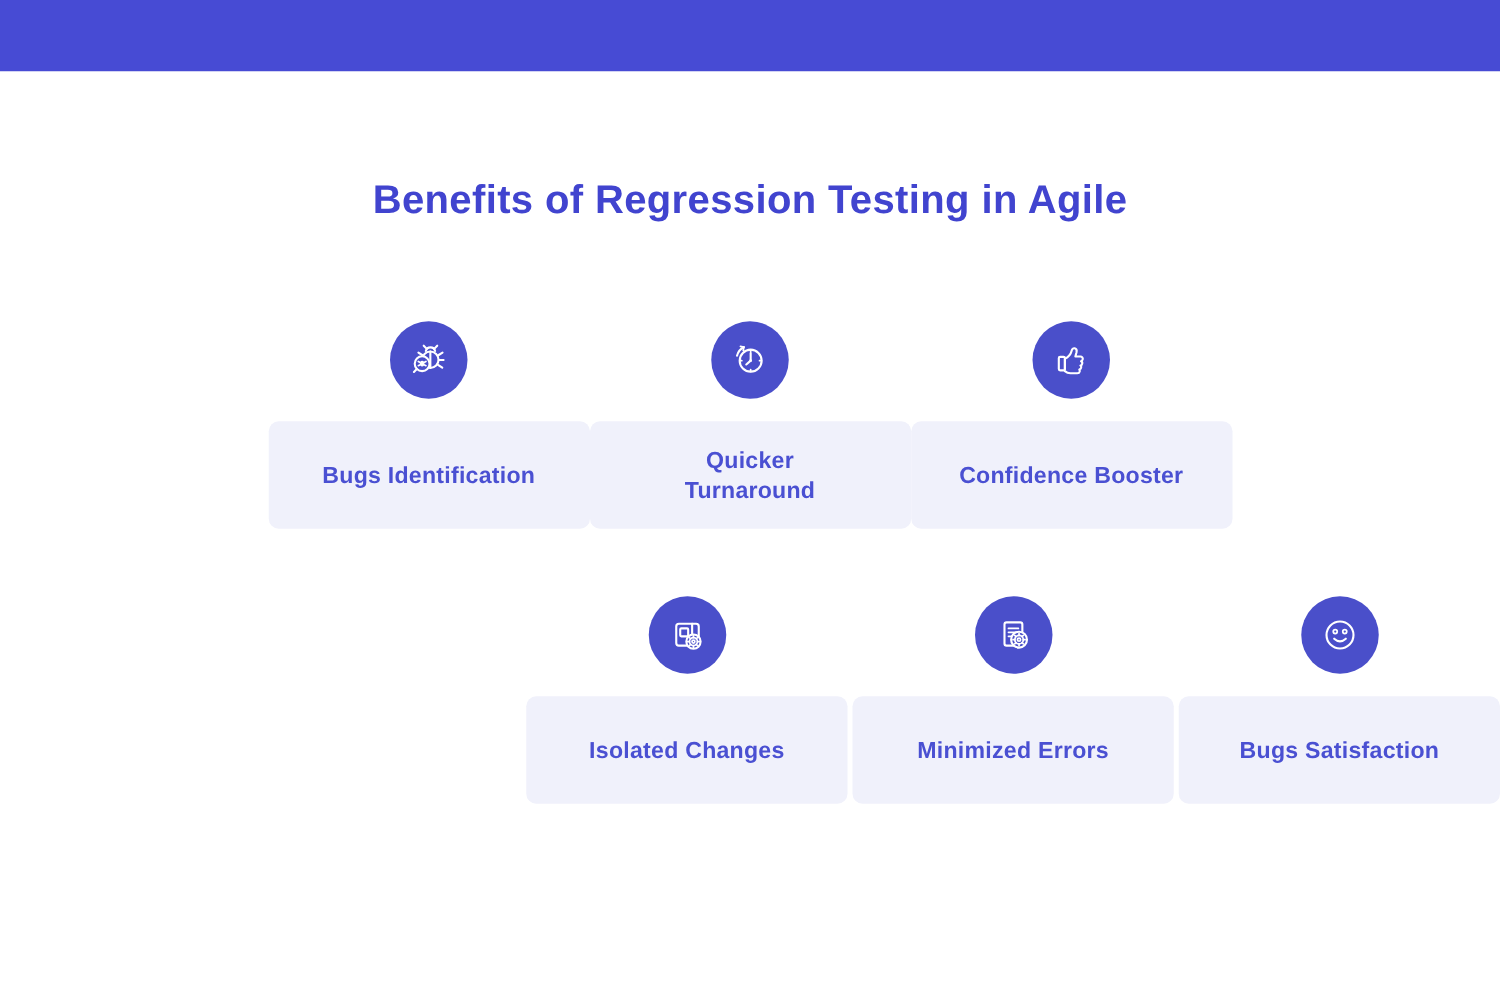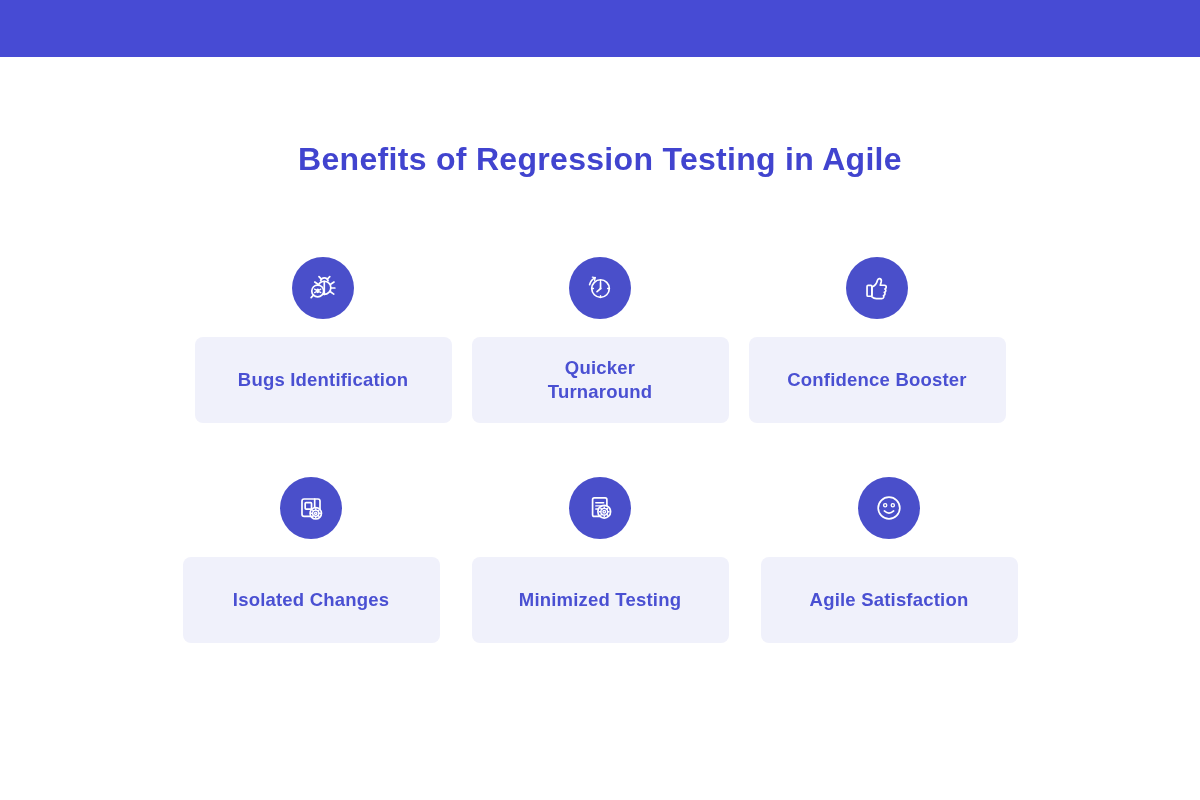--- a/index.html
+++ b/index.html
@@ -15,22 +15,22 @@
     width:1200px;height:800px;background:#ffffff;overflow:hidden;
     font-family:"Liberation Sans",sans-serif;
   }
   .topbar{width:100%;height:57px;background:var(--accent);}
   .title{
     margin:82px 0 0 0;text-align:center;
     font-size:32px;font-weight:700;letter-spacing:.3px;
     color:var(--title-text);line-height:1.3;
   }
   .row{display:flex;justify-content:center;}
-  .row-1{margin-top:76px;gap:20px;}
-  .row-2{margin-top:54px;gap:32px;}
+  .row-1{margin-top:76px;gap:0;}
+  .row-2{margin-top:54px;gap:4px;justify-content:flex-end;}
   .item{width:257px;display:flex;flex-direction:column;align-items:center;}
   .badge{
     width:62px;height:62px;border-radius:50%;
     background:var(--icon-circle);color:var(--icon-circle);
     display:flex;align-items:center;justify-content:center;
     margin-bottom:18px;
   }
   .badge svg{display:block;}
   .card{
     width:100%;height:86px;background:var(--card-bg);border-radius:8px;
@@ -131,31 +131,31 @@
       <svg width="36" height="36" viewBox="0 0 34 34">
         <rect class="stk" x="10" y="7.5" width="13.5" height="17.5" rx="1.6"></rect>
         <path class="stk-thin" d="M13 12 H20.5 M13 15 H19 M13 18 H16.8"></path>
         <circle class="mask" cx="21" cy="20.5" r="6" stroke="none"></circle>
         <circle class="stk-thin" cx="21" cy="20.5" r="3.2"></circle>
         <circle class="stk-thin" cx="21" cy="20.5" r="1.2"></circle>
         <path class="stk-thin" d="M24.2 20.5 H25.6 M16.4 20.5 H17.8 M21 17.3 V15.9 M21 23.7 V25.1 M23.26 18.24 L24.25 17.25 M18.74 18.24 L17.75 17.25 M23.26 22.76 L24.25 23.75 M18.74 22.76 L17.75 23.75"></path>
       </svg>
     </div>
     <div class="card">
-      <span class="card-label">Minimized Testing</span>
+      <span class="card-label">Minimized Errors</span>
     </div>
   </div>
 
   <div class="item">
     <div class="badge">
       <svg width="36" height="36" viewBox="0 0 34 34">
         <circle class="stk" cx="17" cy="17" r="10.2"></circle>
         <circle class="stk-thin" cx="13.4" cy="14.4" r="1.5"></circle>
         <circle class="stk-thin" cx="20.6" cy="14.4" r="1.5"></circle>
         <path class="stk" d="M12.6 19.8 Q17 23.8 21.4 19.8"></path>
       </svg>
     </div>
     <div class="card">
-      <span class="card-label">Agile Satisfaction</span>
+      <span class="card-label">Bugs Satisfaction</span>
     </div>
   </div>
 
 </div>
 
 </body></html>

